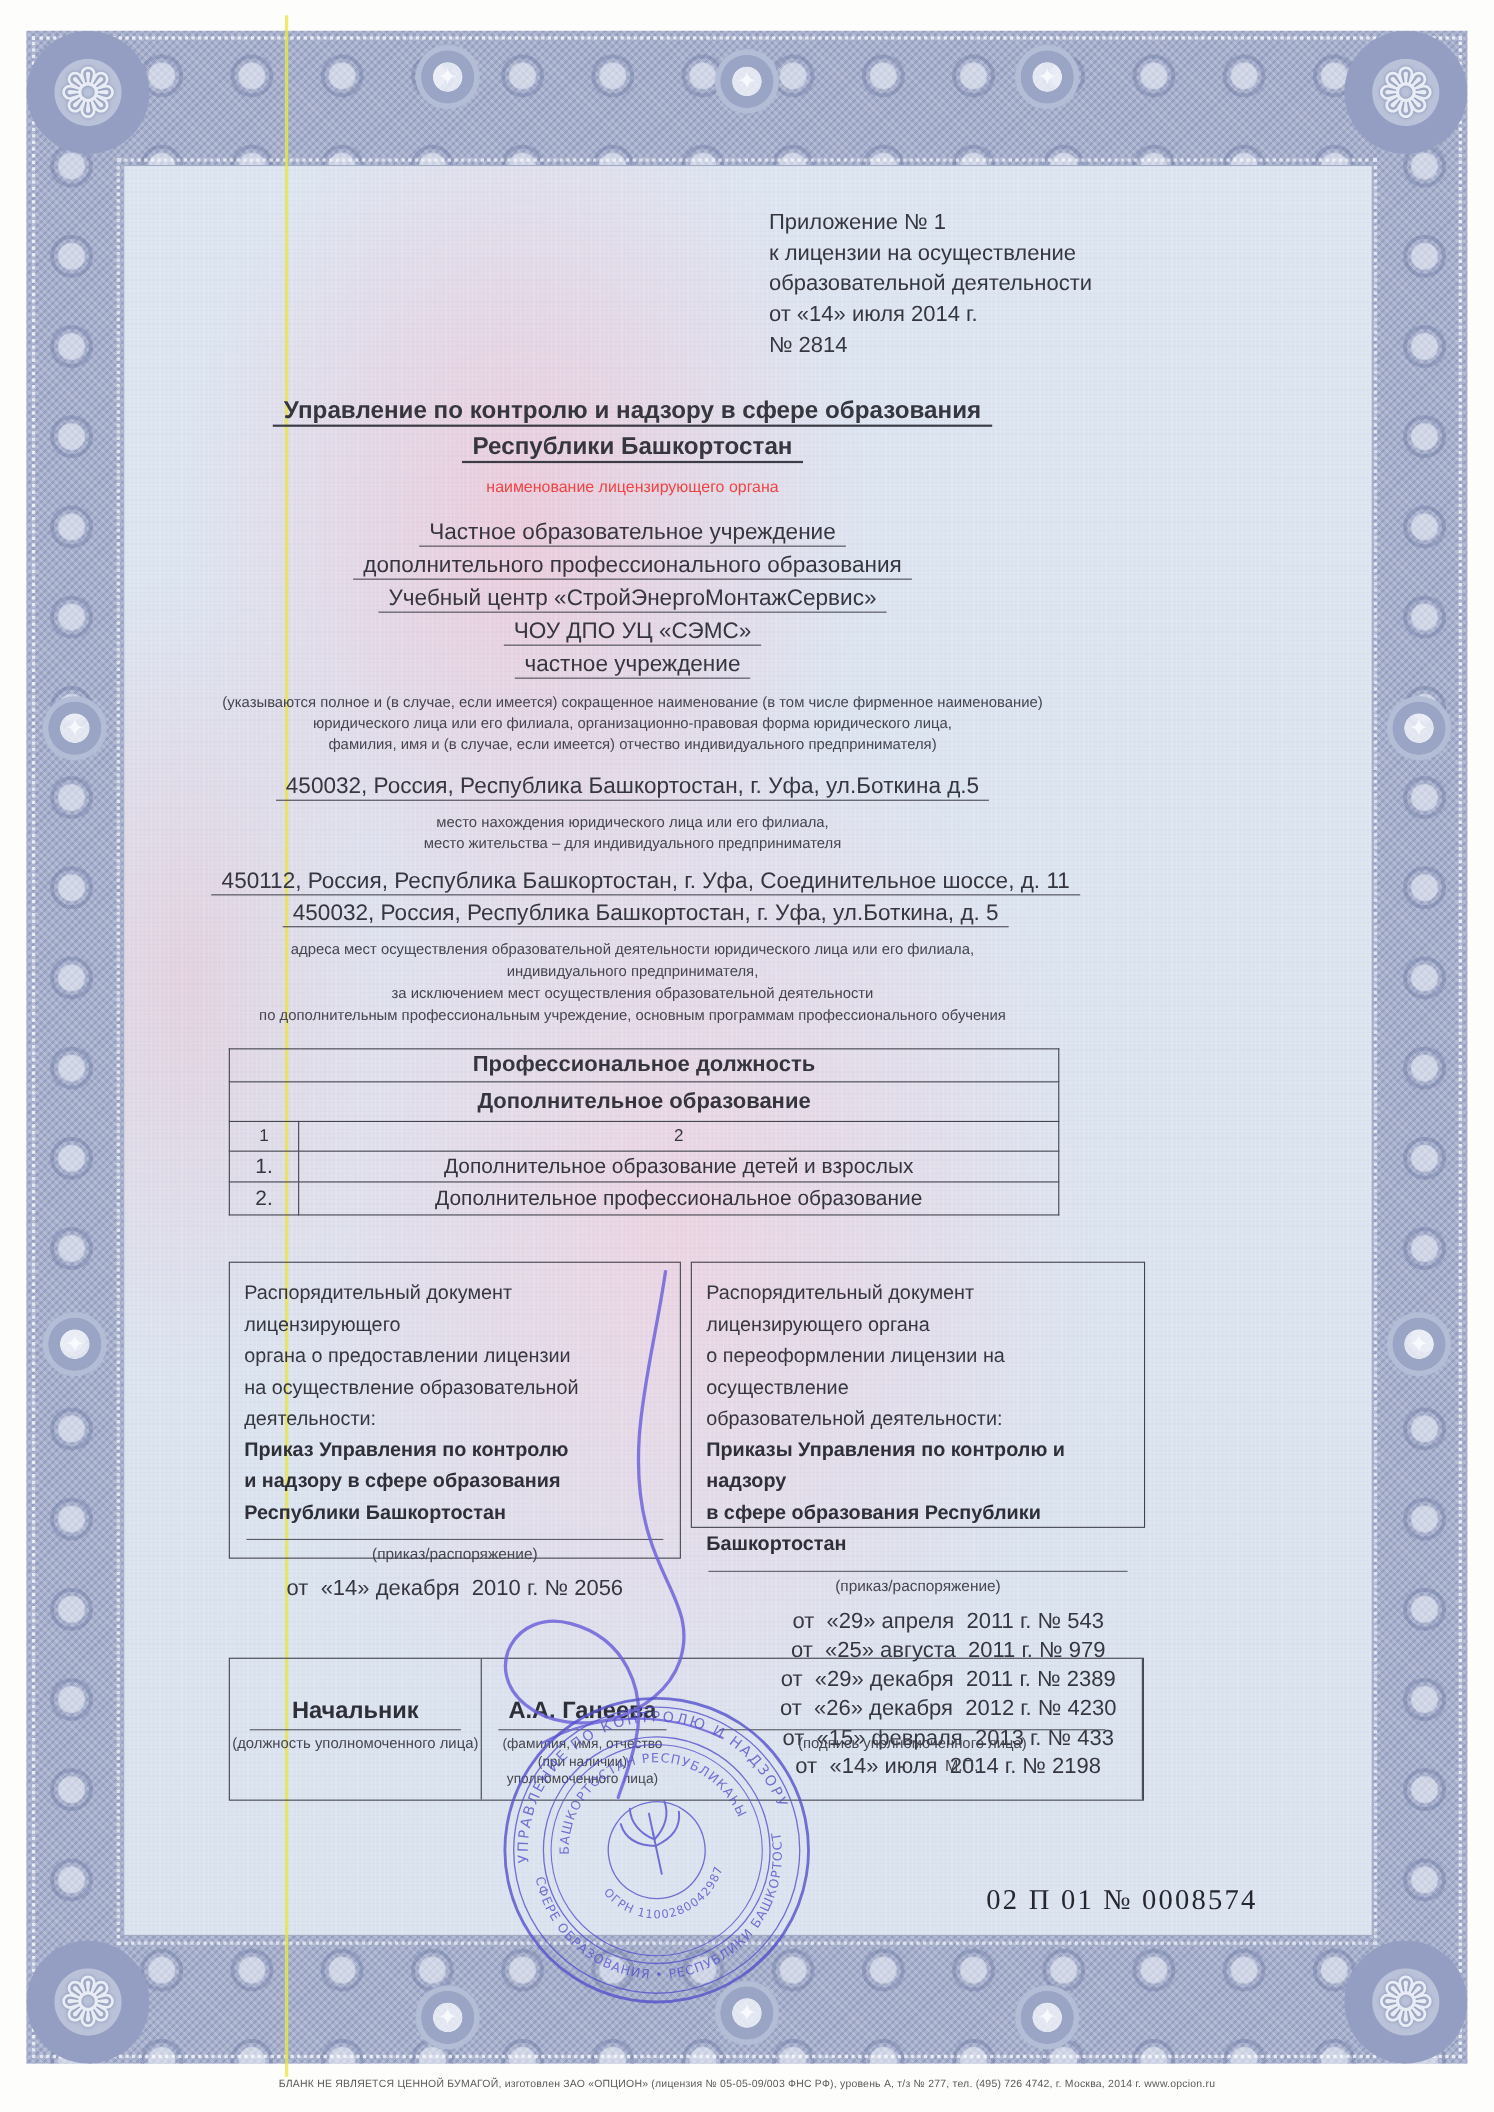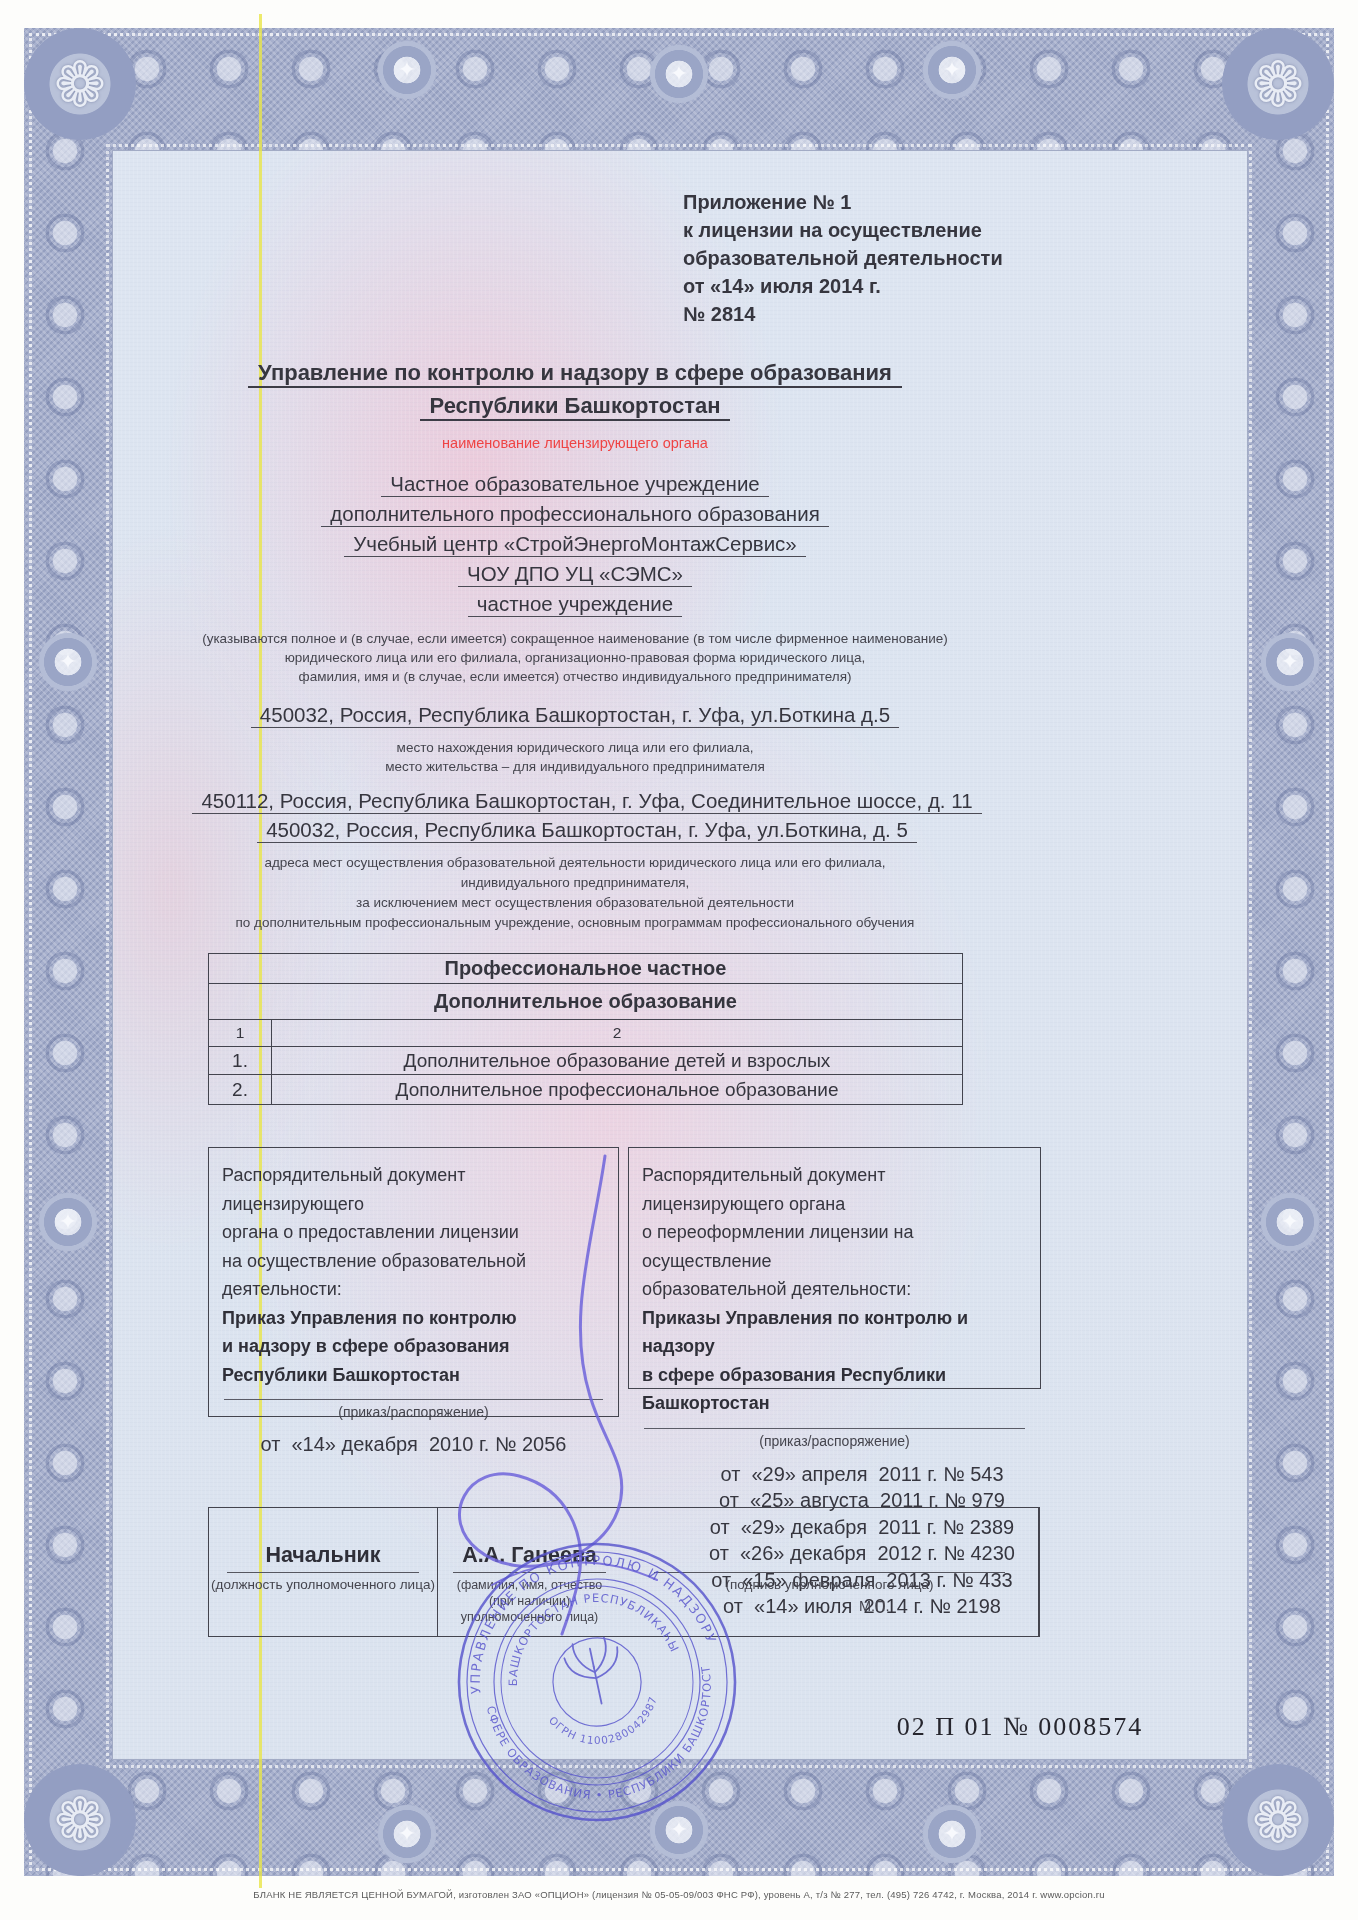--- a/index.html
+++ b/index.html
@@ -41,21 +41,21 @@
   .stripe{position:absolute;left:259px;top:14px;width:3px;height:1874px;background:#e9e548;opacity:.8;z-index:4;}
 
   
   .abs{position:absolute;z-index:5;}
   .pre{white-space:pre-line;}
   .ctr{text-align:center;}
   .ul{border-bottom:1.6px solid #4b4b55;padding:0 9px;display:inline-block;line-height:1.18;}
   .ulb{border-bottom:2px solid #3c3c46;padding:0 10px;display:inline-block;line-height:1.2;}
   .small{font-size:13.5px;color:#45454e;}
 
-  #appendix{left:683px;top:188px;width:330px;font-size:20px;line-height:28px;font-weight:bold;}
+  #appendix{left:699px;top:188px;width:330px;font-size:20px;line-height:28px;}
   #authority{left:150px;top:356px;width:850px;font-size:22px;font-weight:bold;line-height:33px;}
   #authority .cap{font-weight:normal;font-size:14.5px;margin-top:5px;color:#ef4444;}
   #orgblock{left:150px;top:472px;width:850px;font-size:20.5px;}
   #orgblock > div{height:30px;}
   #orgcap{left:150px;top:629px;width:850px;line-height:19px;}
   #addr1{left:150px;top:703px;width:850px;font-size:20.5px;}
   #addr1cap{left:150px;top:739px;width:850px;line-height:18.5px;}
   #addr2{left:112px;top:789px;width:950px;font-size:20.5px;}
   #addr2 > div{height:29px;}
   #addr2cap{left:150px;top:853px;width:850px;line-height:20px;}
@@ -171,21 +171,21 @@
   </div>
 
   <div class="abs" id="edu">
     <table>
       <colgroup>
           <col style="width:63px">
           <col>
         </colgroup>
       <tbody>
           <tr class="r1">
-        <td colspan="2" class="h">Профессиональное частное</td>
+        <td colspan="2" class="h">Профессиональное должность</td>
       </tr>
       <tr class="r2">
         <td colspan="2" class="h">Дополнительное образование</td>
       </tr>
       <tr class="r4">
         <td class="sm">1</td>
         <td class="sm">2</td>
       </tr>
       <tr class="r5">
         <td>1.</td>

